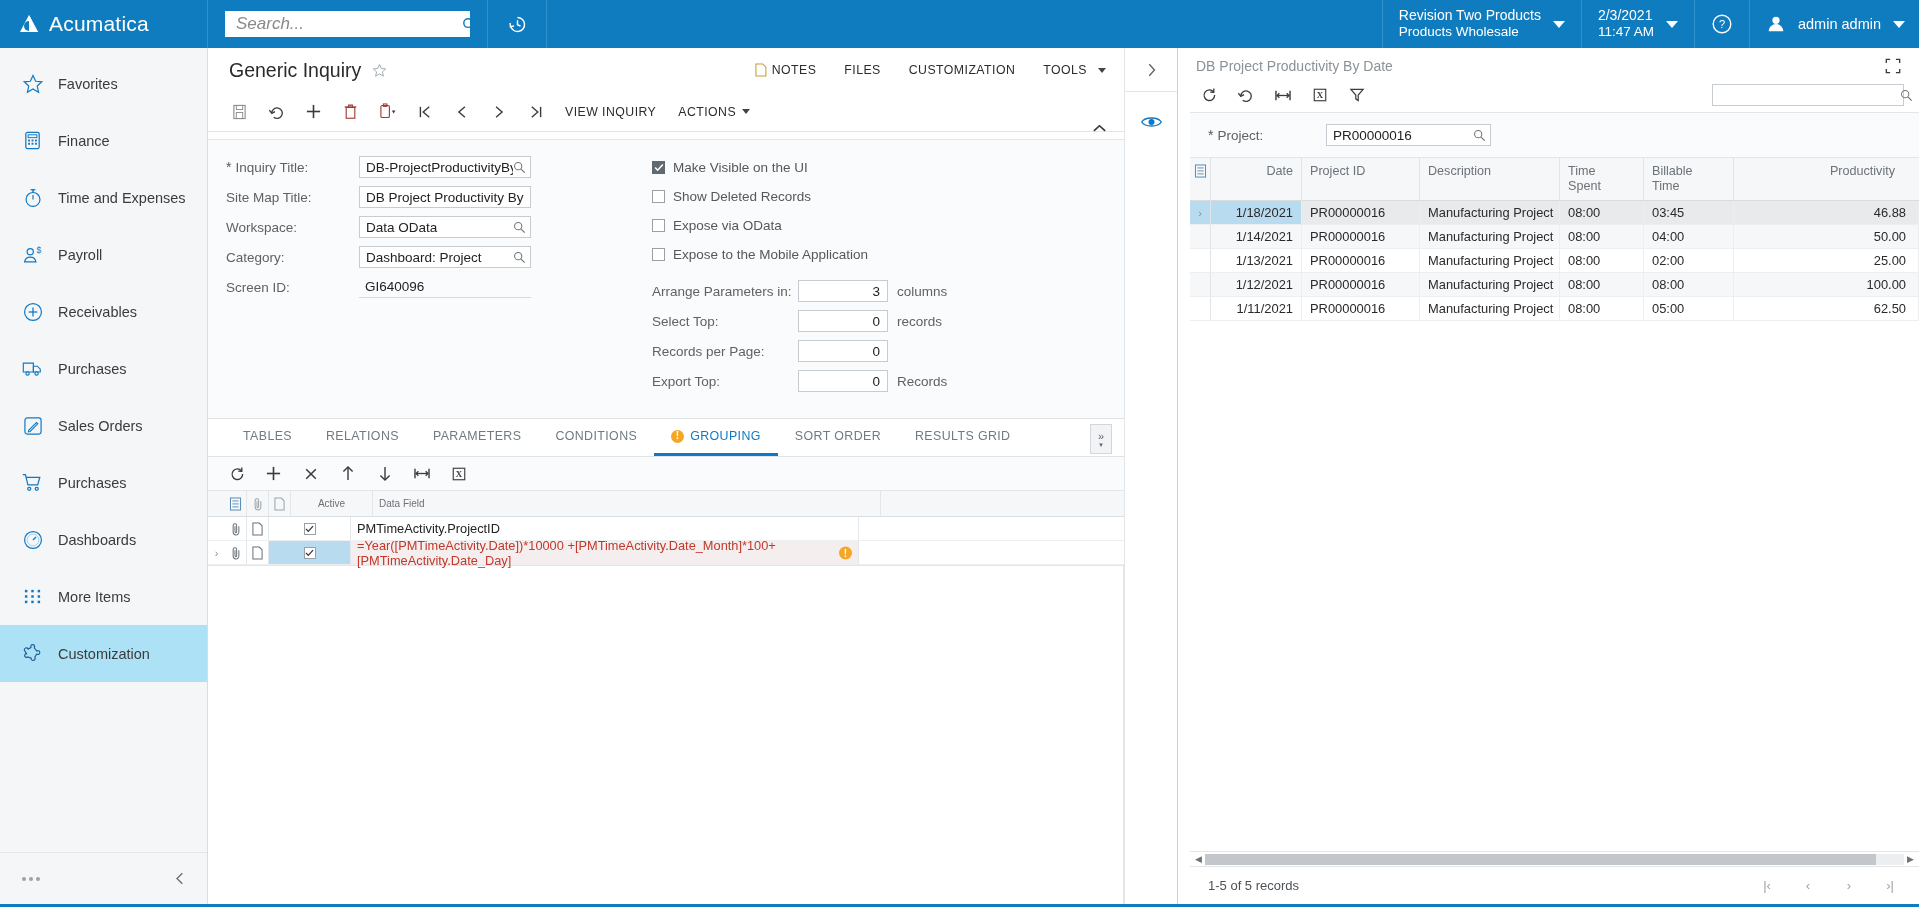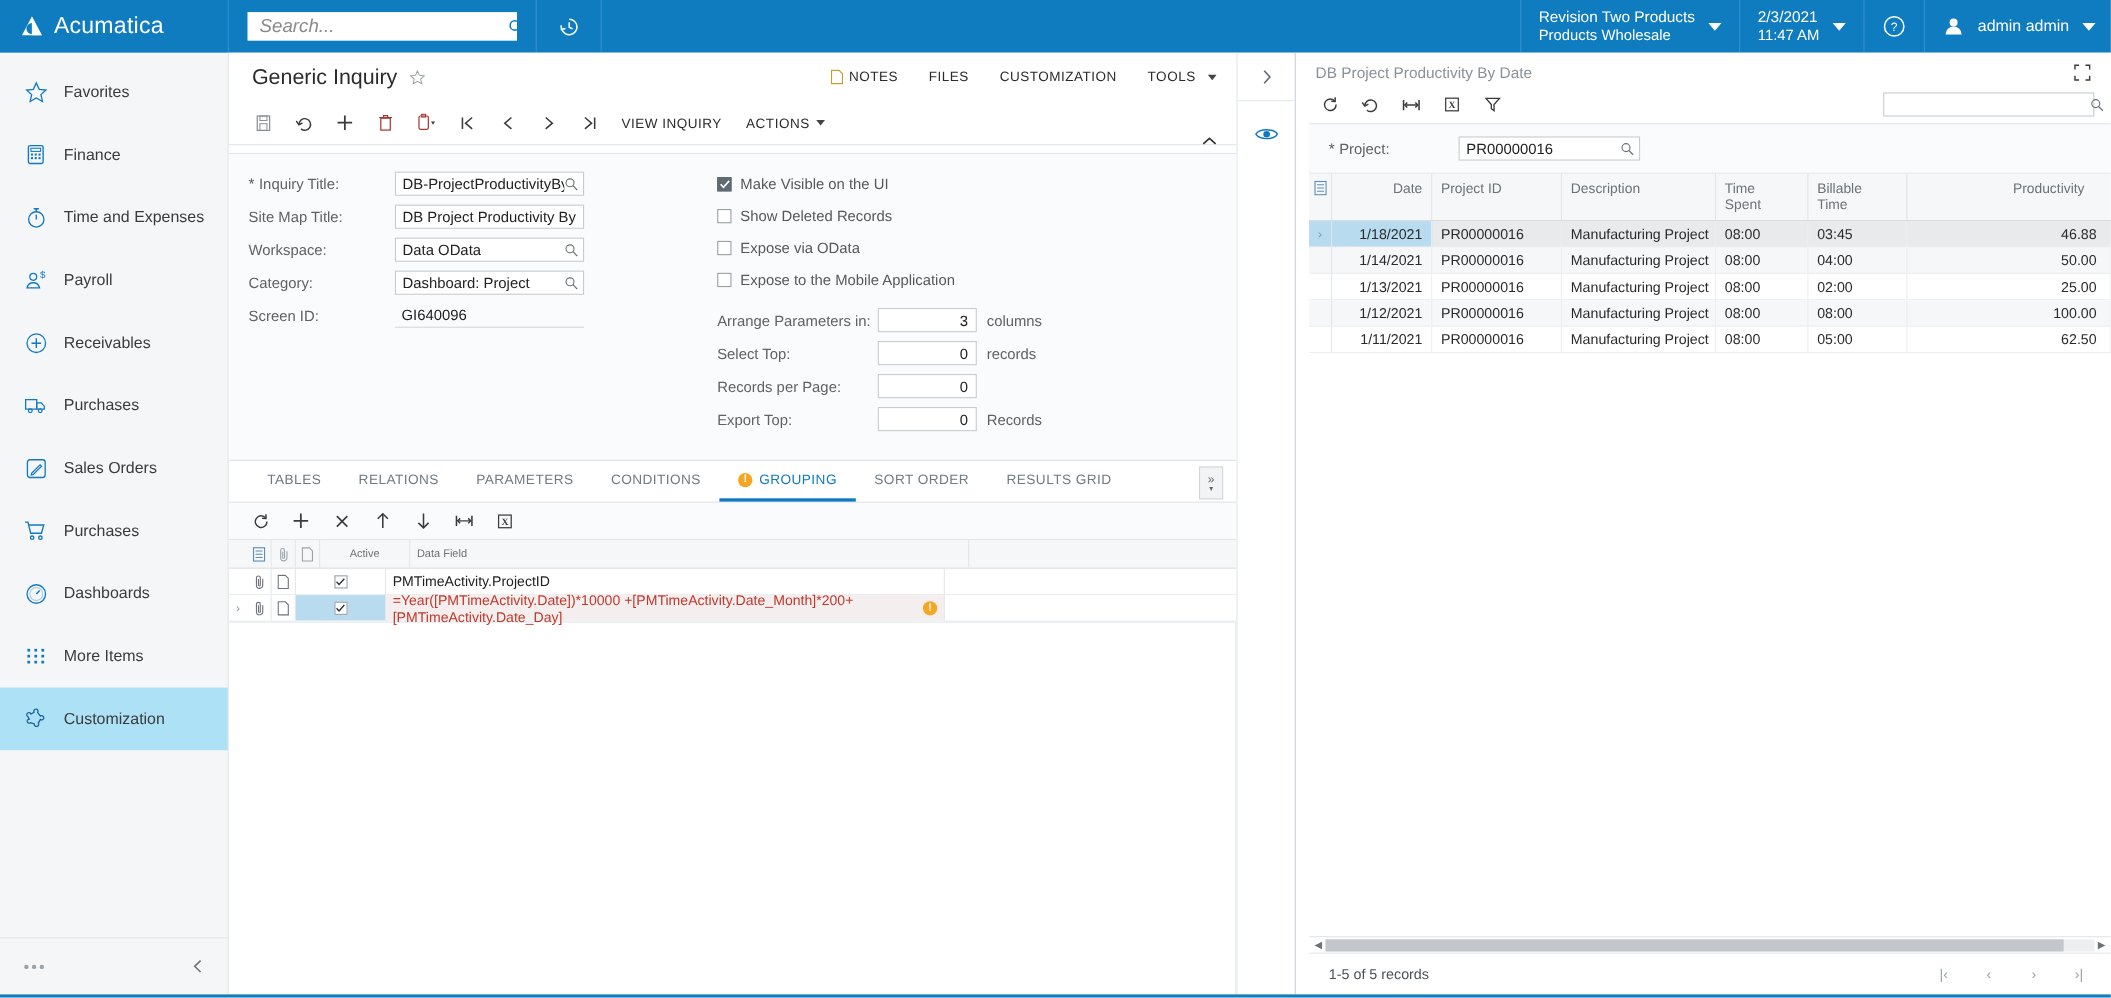--- a/index.html
+++ b/index.html
@@ -877,21 +877,21 @@
                 </svg>
             </div>
             <div class="gc c-active sel">
               <span class="cbox sm">
                 <svg width="9" height="8" viewBox="0 0 10 9">
                     <polyline points="1,4.4 3.6,7.2 9,1.2" fill="none" stroke="#333" stroke-width="1.4"></polyline>
                   </svg>
               </span>
             </div>
             <div class="gc c-field formula">
-              <span>=Year([PMTimeActivity.Date])*10000 +[PMTimeActivity.Date_Month]*200+[PMTimeActivity.Date_Day]</span>
+              <span>=Year([PMTimeActivity.Date])*10000 +[PMTimeActivity.Date_Month]*100+[PMTimeActivity.Date_Day]</span>
               <span class="warn-badge">!</span>
             </div>
             <div class="gc c-tail"></div>
           </div>
         </div>
 
         <div class="grid-fill"></div>
       </div>
 
       <div class="rail">

